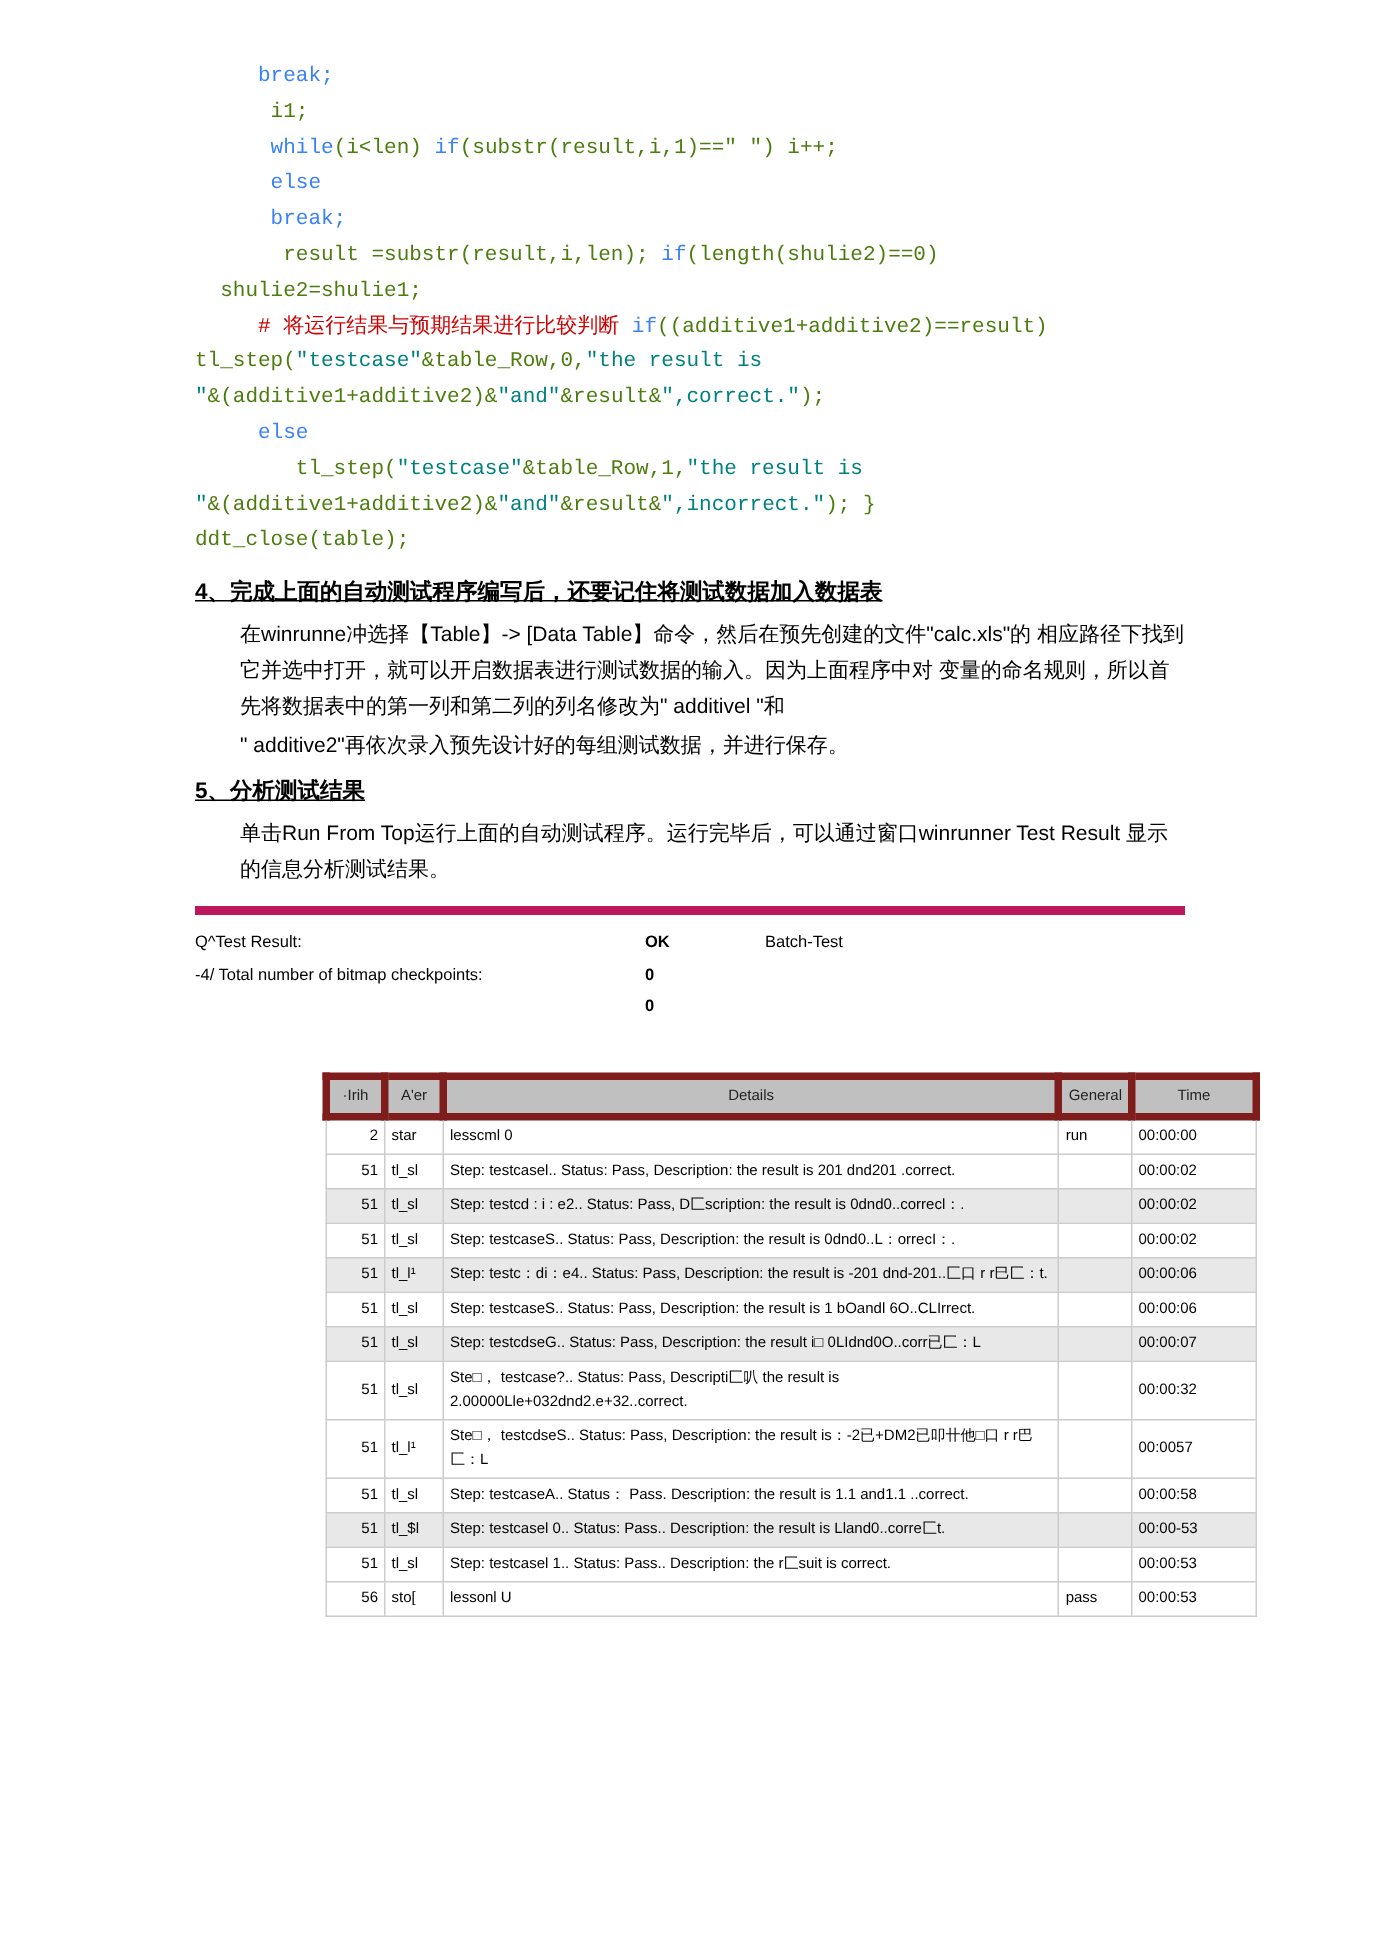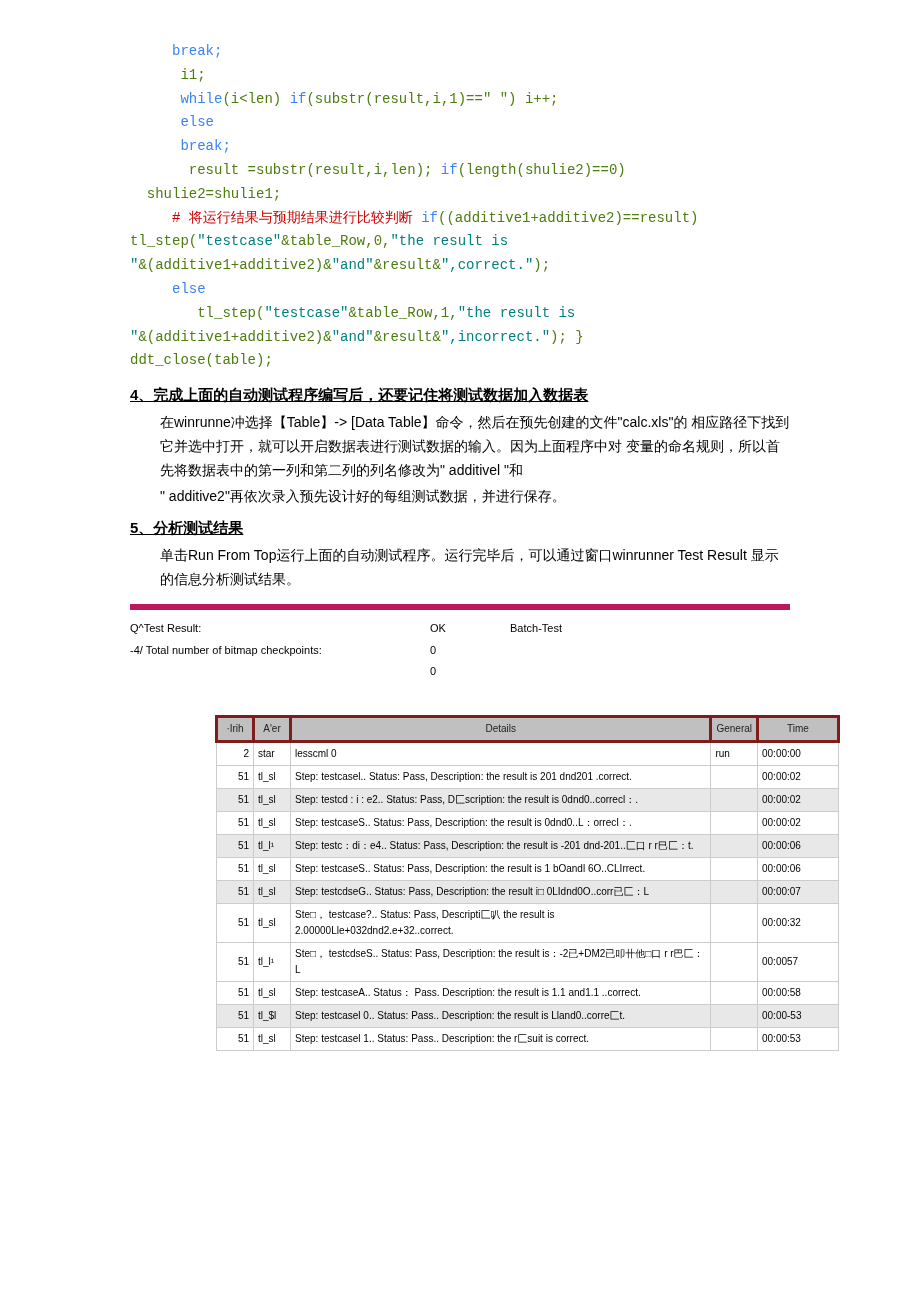--- a/index.html
+++ b/index.html
@@ -42,34 +42,34 @@
     margin-top: 12px;
     padding-top: 6px;
     font-family: Arial, sans-serif;
     font-size: 11px;
     display: flex;
     gap: 40px;
   }
   .info-left { width: 260px; }
   .info-left div { margin: 4px 0; }
   .info-mid { width: 40px; }
-  .info-mid div { margin: 4px 0; }
+  .info-mid div { margin: 4px 0; font-weight: bold; }
   .info-right { }
   .info-right div { margin: 4px 0; }
   table.result-table {
     border-collapse: collapse;
     width: 625px;
     margin-left: 85px;
     margin-top: 30px;
     font-family: Arial, sans-serif;
     font-size: 10px;
   }
   table.result-table th {
     background: #c0c0c0;
-    border: 3px solid #7f1d1d;
+    border: 5px solid #7f1d1d;
     padding: 3px 4px;
     font-weight: normal;
     text-align: center;
     color: #222;
     height: 16px;
   }
   table.result-table td {
     border: 1px solid #ccc;
     padding: 3px 4px;
     vertical-align: middle;
@@ -205,14 +205,21 @@
         <td></td>
         <td>00:00-53</td>
       </tr>
       <tr>
         <td style="text-align: right;">51</td>
         <td>tl_sl</td>
         <td>Step: testcasel 1.. Status: Pass.. Description: the r匚suit is                          correct.</td>
         <td></td>
         <td>00:00:53</td>
       </tr>
+      <tr>
+        <td style="text-align: right;">56</td>
+        <td>sto[</td>
+        <td>lessonl U</td>
+        <td>pass</td>
+        <td>00:00:53</td>
+      </tr>
     </tbody>
 </table>
 
 </body></html>

